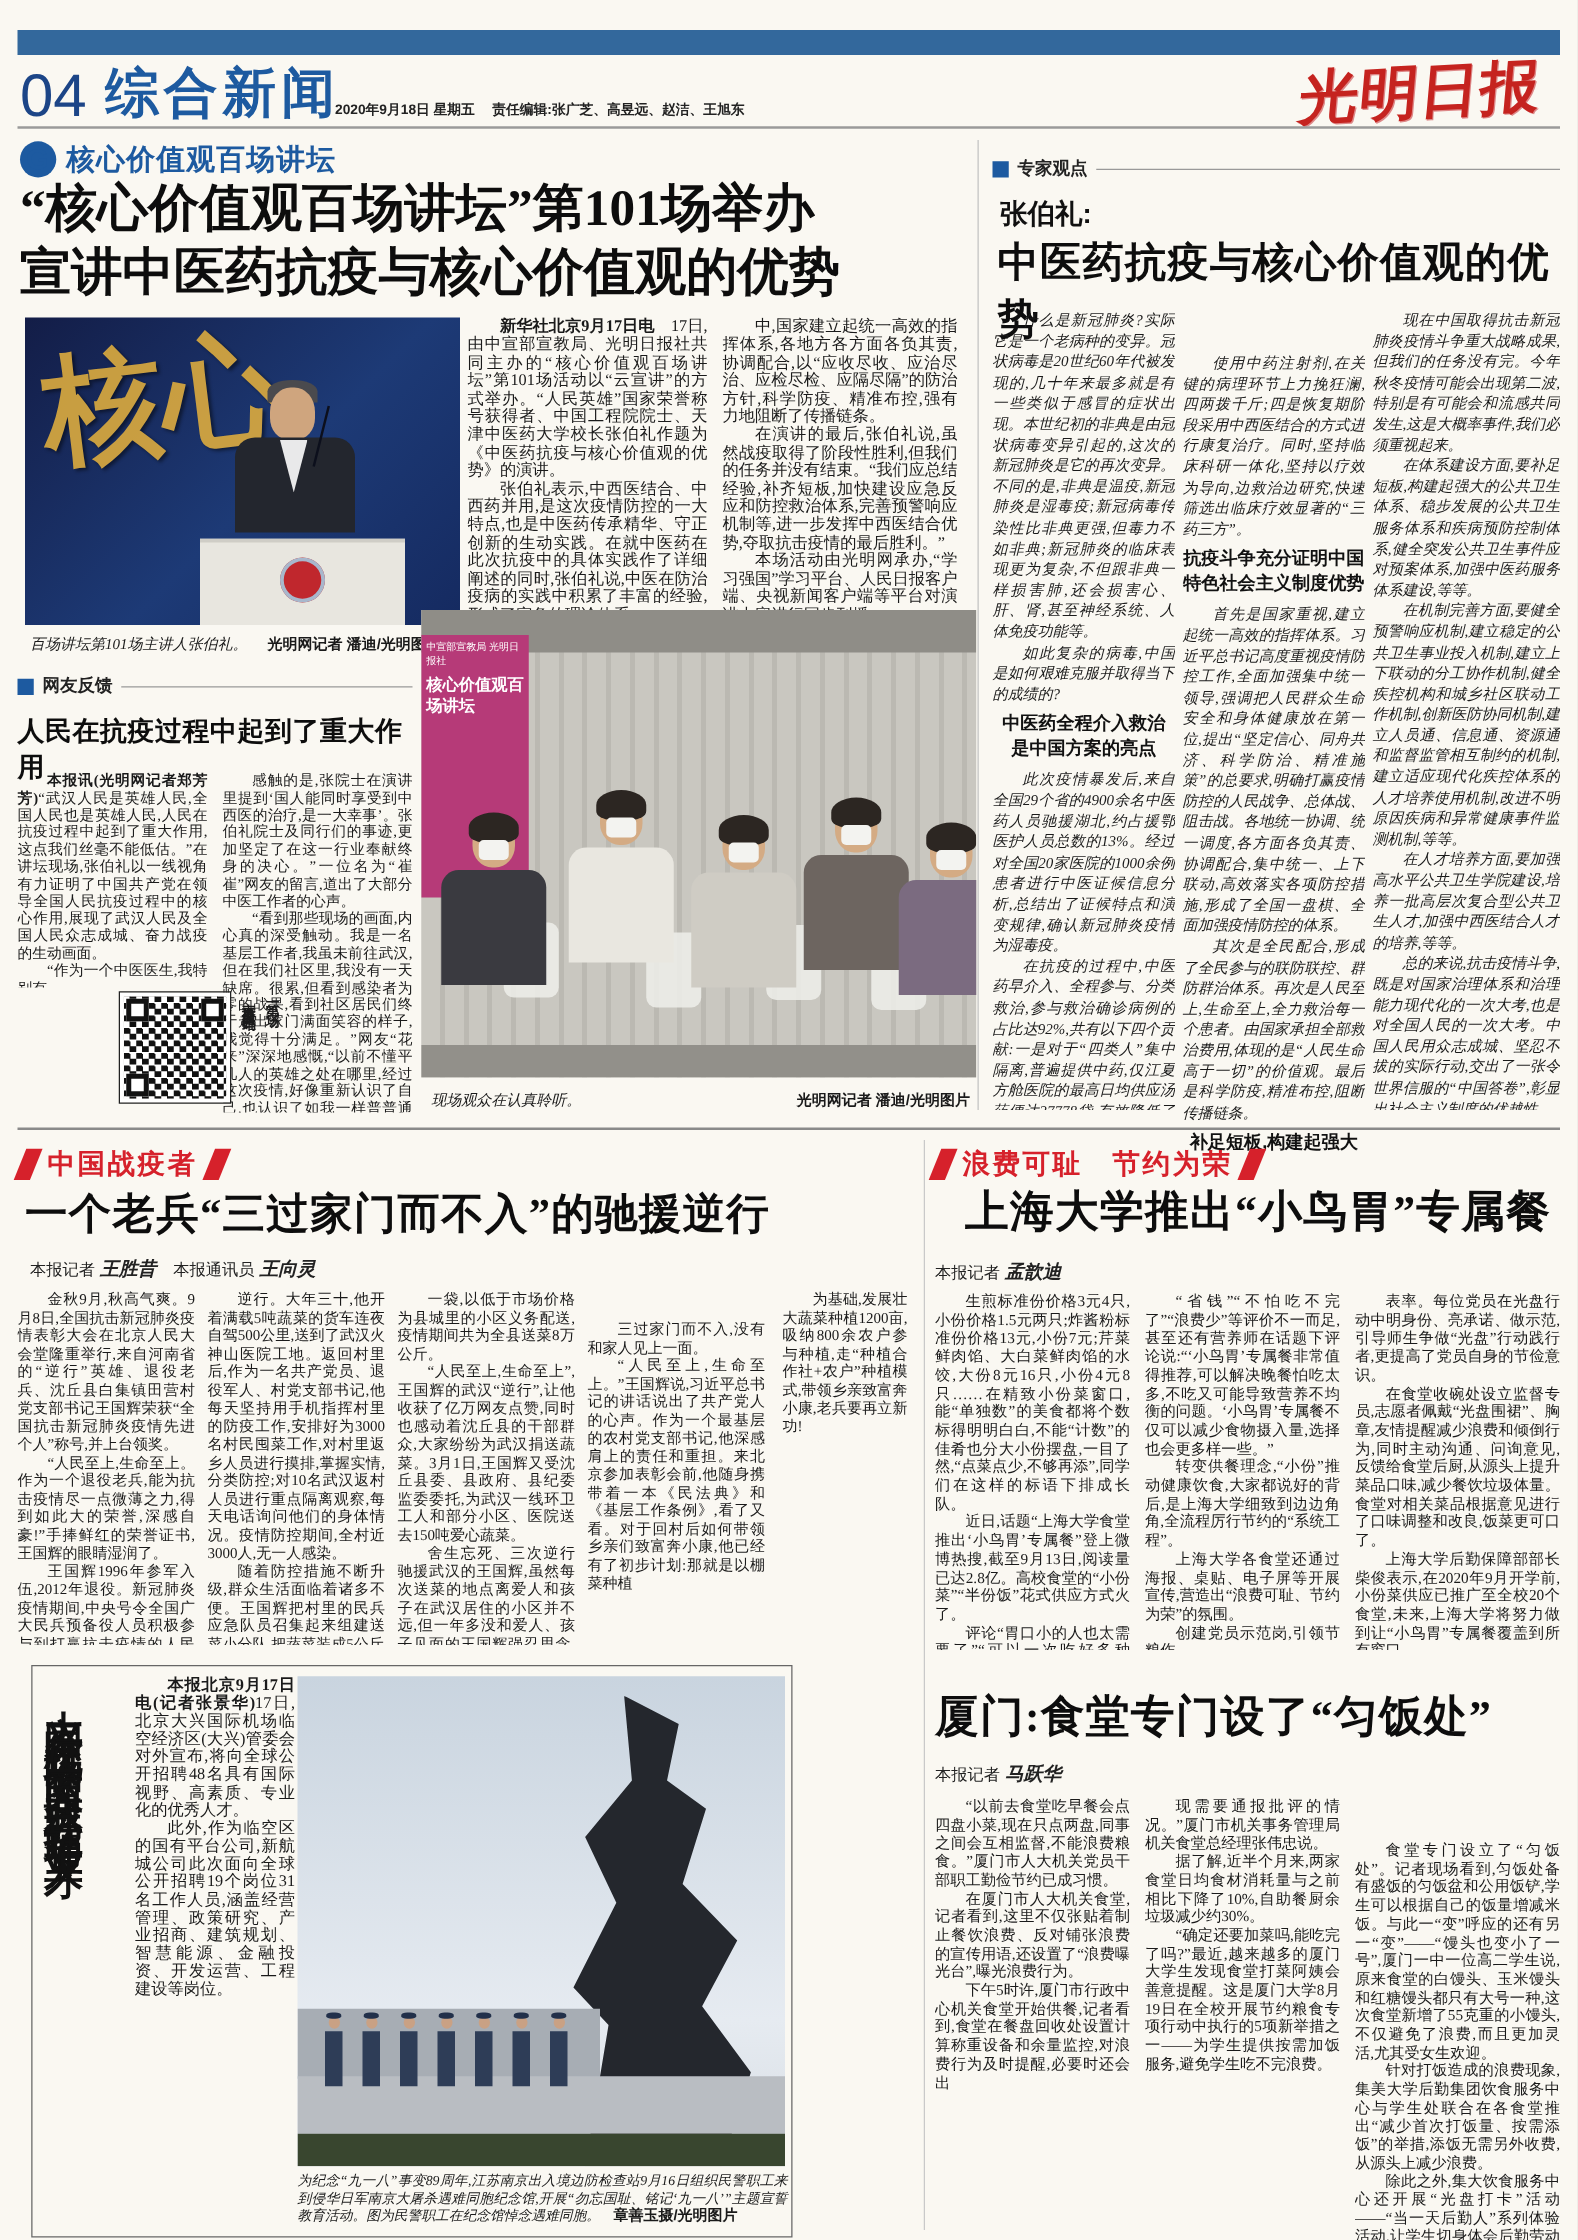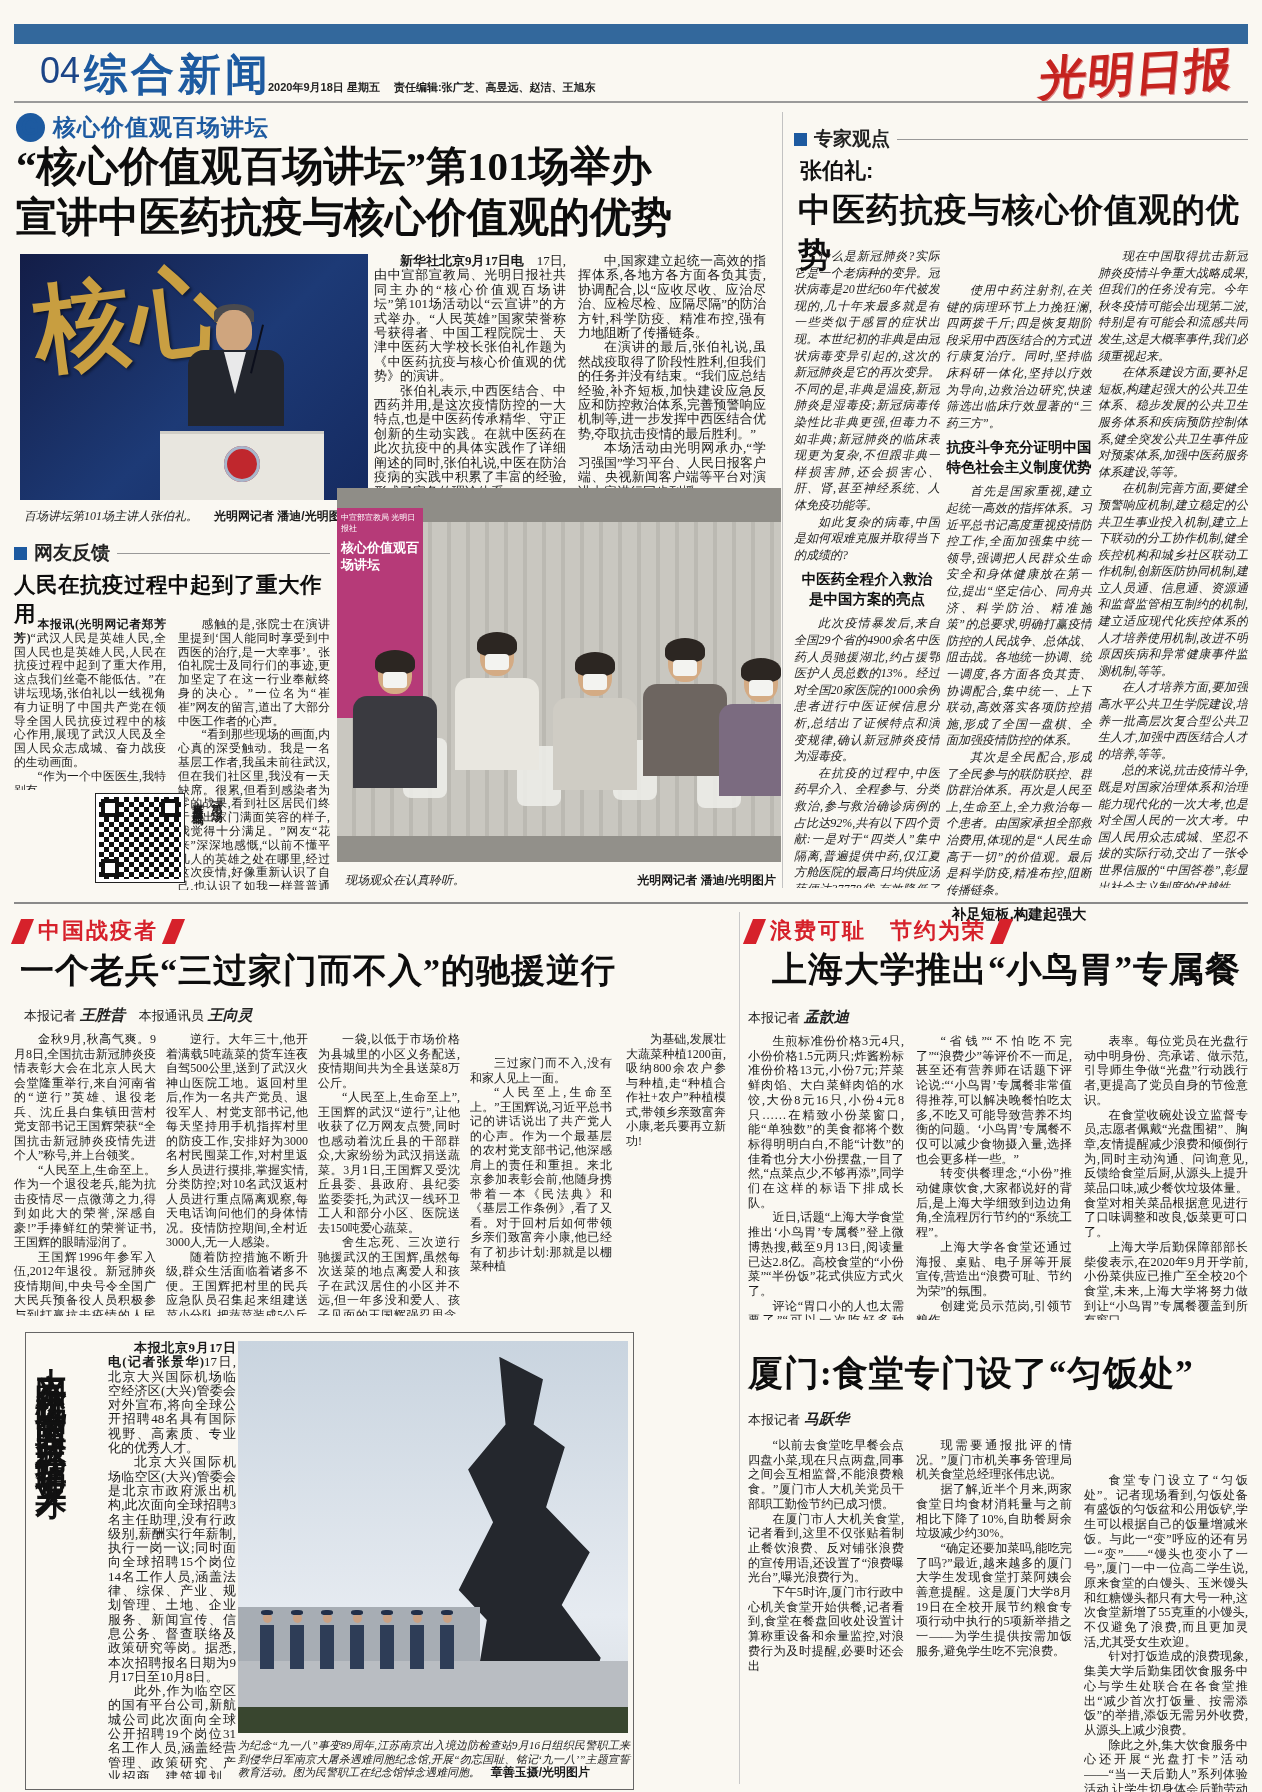--- a/index.html
+++ b/index.html
@@ -1,42 +1,42 @@
 <!DOCTYPE html>
 <html><head>
 <meta charset="utf-8">
 <style>
   html,body{margin:0;padding:0;background:#e8e6e0;}
   .page{position:relative;width:1262px;height:1792px;background:#faf8f2;overflow:hidden;
         font-family:"Liberation Sans","DejaVu Sans",sans-serif;color:#1a1a1a;}
   .abs{position:absolute;}
   
   .topbar{left:14px;top:24px;width:1234px;height:20px;background:#33689c;}
-  .pgnum{left:16px;top:50px;font-size:36px;color:#1c4587;font-family:"Liberation Sans",sans-serif;margin-left:24px;}
+  .pgnum{left:16px;top:50px;font-size:48px;color:#1c4587;font-family:"Liberation Sans",sans-serif;}
   .secname{left:84px;top:46px;font-size:43px;font-weight:900;color:#1d5aa0;letter-spacing:4px;}
   .dateline{left:268px;top:80px;font-size:11px;font-weight:700;color:#222;}
   .dateline span{margin-right:14px;}
   .masthead{left:1040px;top:42px;width:210px;font-size:47px;font-weight:900;color:#c5231f;
             font-family:"Liberation Serif","DejaVu Serif",serif;transform:skewX(-8deg) rotate(-3deg);
             letter-spacing:1px;text-shadow:1px 1px 0 #d88;}
   .hr1{left:14px;top:101px;width:1234px;height:2px;background:#9a9a9a;}
   .hr2{left:14px;top:902px;width:1234px;height:2px;background:#8a8a8a;}
   .vruleR{left:782px;top:112px;width:1px;height:776px;background:#c2c2c2;}
   .vruleB{left:739px;top:912px;width:1px;height:872px;background:#c9c9c9;}
   
   .serif{font-family:"Liberation Serif","DejaVu Serif",serif;}
   .kai{font-family:"Liberation Serif","DejaVu Serif",serif;font-style:italic;}
   .coltext{text-align:justify;overflow:hidden;}
   .coltext p.para{margin:0;text-indent:2em;}
   .coltext .sub{font-family:"Liberation Sans","DejaVu Sans",sans-serif;font-style:normal;
                 font-weight:900;font-size:14.5px;line-height:1.35;text-align:center;
                 margin:7px 0 6px;color:#111;white-space:pre-line;}
   .sechead{display:flex;align-items:center;gap:7px;}
   .sechead .sq{width:13px;height:13px;background:#1d5aa0;flex:0 0 auto;}
-  .sechead span{font-size:19px;font-weight:900;color:#222;flex:0 0 auto;}
+  .sechead span{font-size:14px;font-weight:900;color:#222;flex:0 0 auto;}
   .sechead .line{flex:1 1 auto;height:1px;background:#999;}
   .marker{display:flex;align-items:center;gap:9px;justify-content:flex-end;}
   .marker .bar{width:13px;height:25px;background:#d6212b;transform:skewX(-22deg);}
   .marker span{font-size:22px;font-weight:900;color:#d6212b;letter-spacing:2px;}
   .byline{font-size:13px;color:#222;}
   .byline .nm{font-family:"Liberation Serif",serif;font-style:italic;font-size:15px;font-weight:700;margin:0 10px 0 4px;}
   .cap{font-size:12px;}
   .capcredit{font-weight:700;font-style:normal;font-family:"Liberation Sans",sans-serif;font-size:12px;margin-left:12px;}
   
   .kicker{left:16px;top:112px;display:flex;align-items:center;gap:8px;}
@@ -340,21 +340,20 @@
     </div>
   <div class="abs vcol vc5 coltext serif">
       <p class="para">为基础,发展壮大蔬菜种植1200亩,吸纳800余农户参与种植,走“种植合作社+农户”种植模式,带领乡亲致富奔小康,老兵要再立新功!</p>
     </div>
 
   <div class="abs dxbox">
     <div class="dxtitle">大兴国际机场临空区面向全球公开招聘专业人才</div>
     <div class="dxcol coltext serif">
       <p class="para"><b>本报北京9月17日电(记者张景华)</b><span>17日,北京大兴国际机场临空经济区(大兴)管委会对外宣布,将向全球公开招聘48名具有国际视野、高素质、专业化的优秀人才。</span></p>
       <div>
-          <p class="para">北京大兴国际机场临空区(大兴)管委会是北京市政府派出机构,此次面向全球招聘3名主任助理,没有行政级别,薪酬实行年薪制,执行一岗一议;同时面向全球招聘15个岗位14名工作人员,涵盖法律、综保、产业、规划管理、土地、企业服务、新闻宣传、信息公务、督查联络及政策研究等岗。据悉,本次招聘报名日期为9月17日至10月8日。</p>
           <p class="para">此外,作为临空区的国有平台公司,新航城公司此次面向全球公开招聘19个岗位31名工作人员,涵盖经营管理、政策研究、产业招商、建筑规划、智慧能源、金融投资、开发运营、工程建设等岗位。</p>
         </div>
     </div>
     <div class="photoC">
       <div class="statue"></div>
       <div class="wallC"></div>
       <div class="plazaC"></div>
       <i class="officer o1"></i>
       <i class="officer o2"></i>
       <i class="officer o3"></i>

